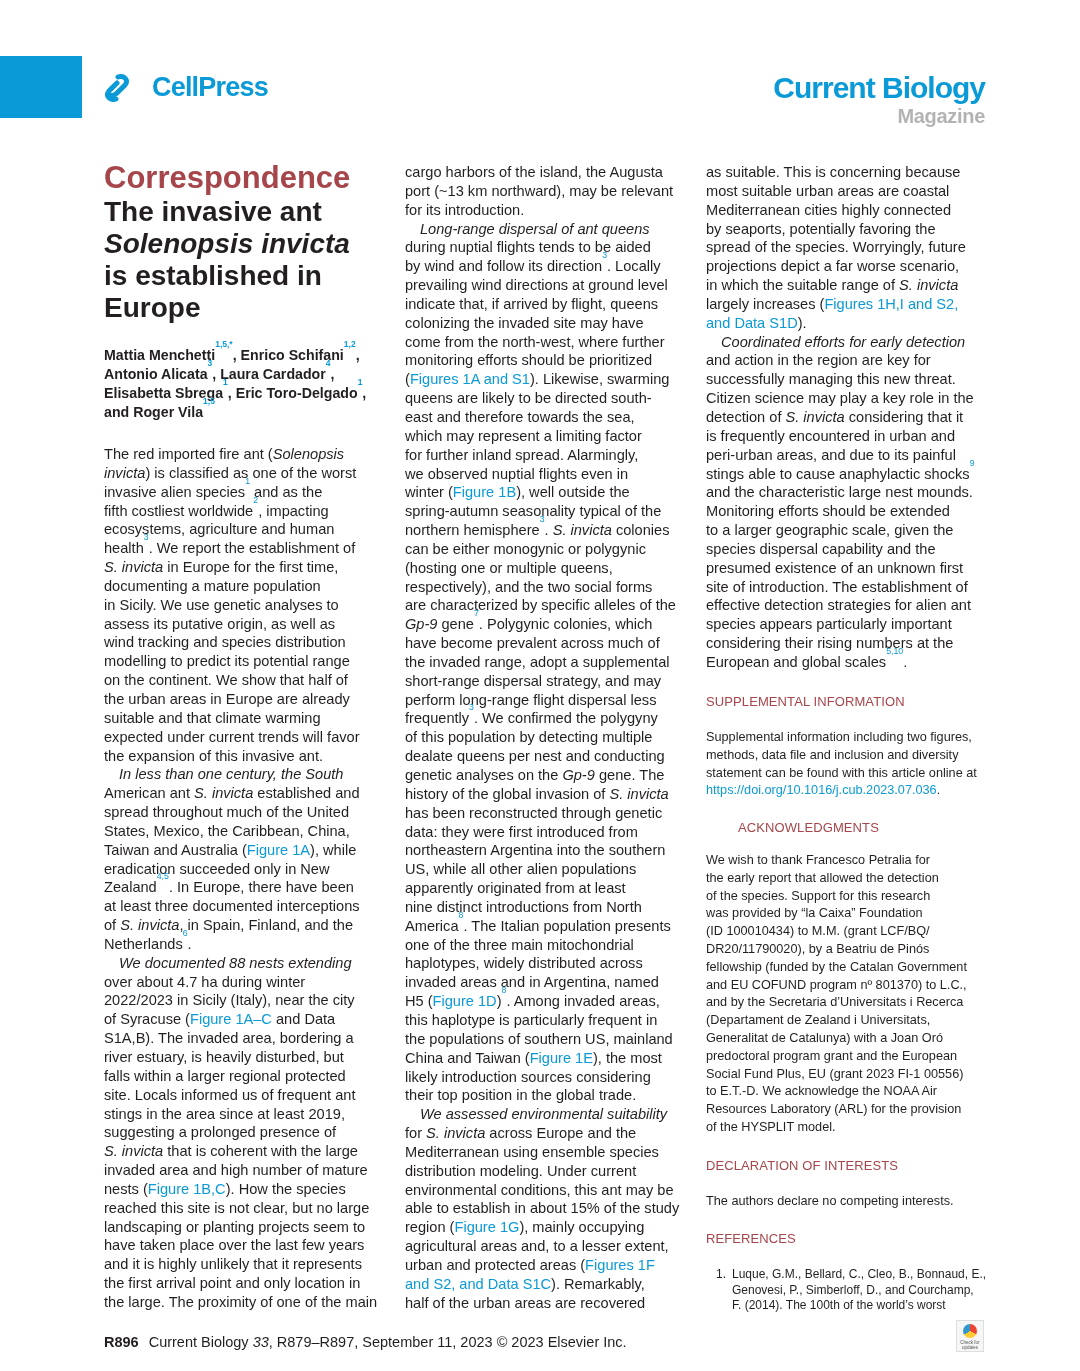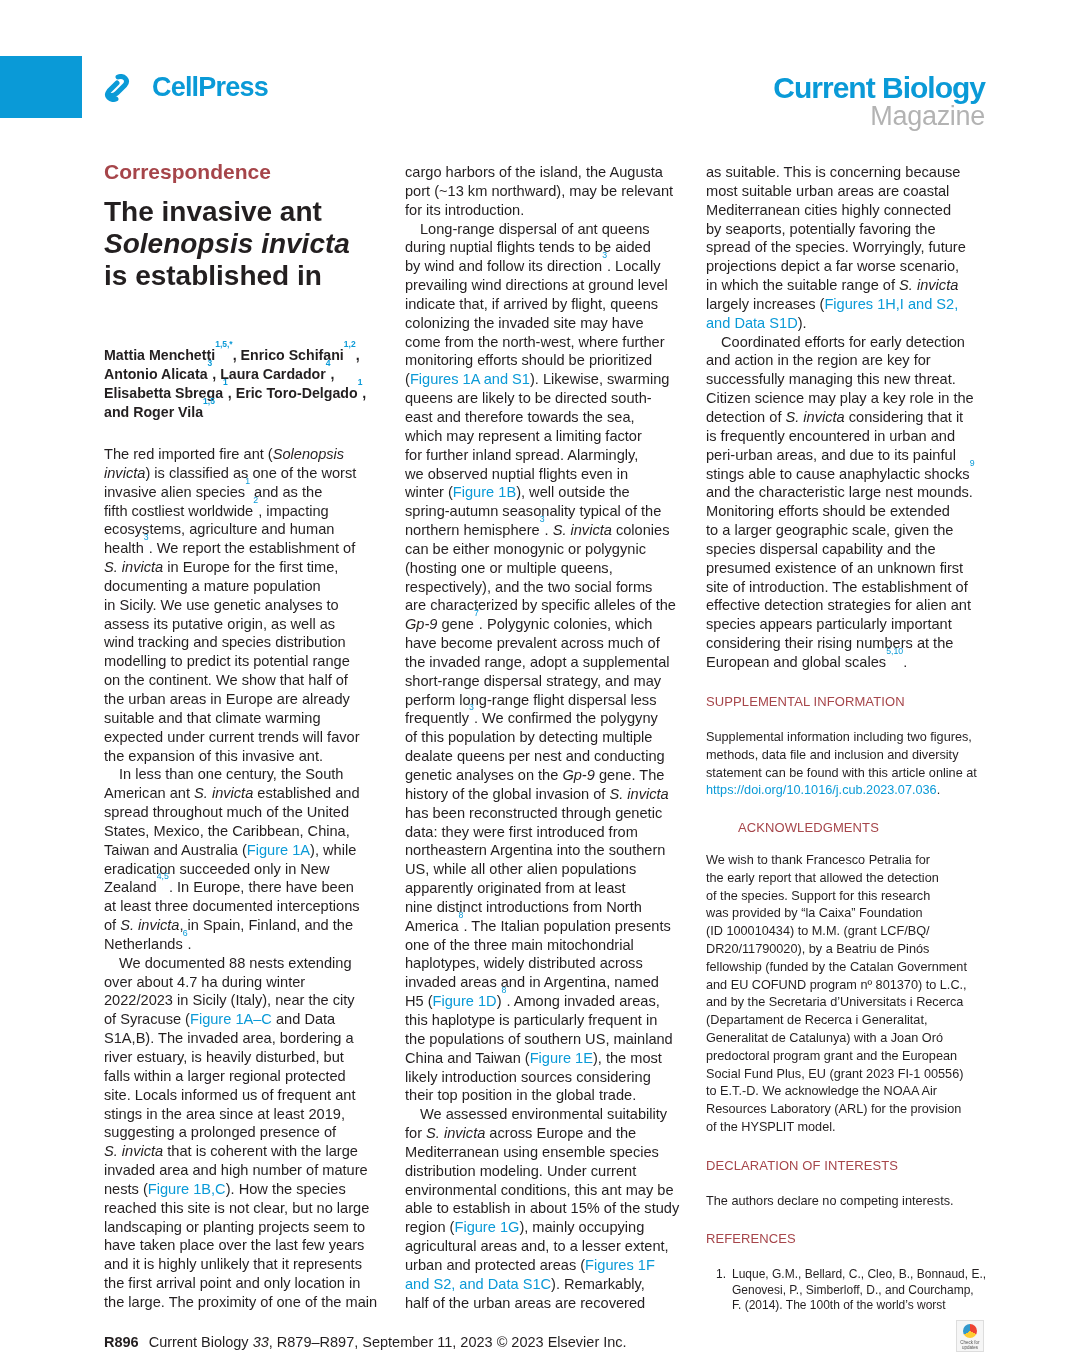--- a/index.html
+++ b/index.html
@@ -4,28 +4,28 @@
 <style>
   html, body { margin:0; padding:0; background:#fff; }
   body { width:1080px; height:1371px; position:relative; overflow:hidden;
          font-family:"Liberation Sans", sans-serif; color:#231f20; }
   .blue-block { position:absolute; left:0; top:56px; width:82px; height:62px; background:#0a9ad7; }
   .cellpress { position:absolute; left:104px; top:72px; display:flex; align-items:center; gap:22px; color:#0a9ad7; }
   .cellpress-logo { width:26px; height:28px; }
   .cellpress-text { font-size:27px; font-weight:bold; letter-spacing:-0.8px; }
   .journal { position:absolute; right:95px; top:72px; text-align:right; }
   .journal-name { font-size:30px; font-weight:bold; color:#0a9ad7; letter-spacing:-1px; line-height:32px; }
-  .journal-sub { font-size:27px; font-weight:normal; color:#b3b3b3; line-height:24px; letter-spacing:-0.3px; }
-  .kicker { position:absolute; left:104px; top:160px; font-size:21px; font-weight:bold; color:#a6454a; }
+  .journal-sub { font-size:20px; font-weight:bold; color:#b3b3b3; line-height:24px; letter-spacing:-0.3px; }
+  .kicker { position:absolute; left:104px; top:160px; font-size:31px; font-weight:bold; color:#a6454a; }
   .title { position:absolute; left:104px; top:196px; font-size:28px; font-weight:bold; line-height:32px; color:#231f20; }
   .title i { }
   .authors { position:absolute; left:104px; top:346px; font-size:14.2px; font-weight:bold; line-height:19px; width:290px; }
   .text-block { position:absolute; font-size:14.6px; line-height:18.85px; white-space:nowrap; }
   .text-block .ln { height:18.85px; }
-  .text-block .ind { padding-left:15px; }
+  .text-block .ind { padding-left:15px;font-style:italic; }
   .small-block { position:absolute; font-size:12.7px; line-height:17.8px; white-space:nowrap; }
   .small-block .ln { height:17.8px; }
   sup { font-size:60%; color:#0a9ad7; vertical-align:top; position:relative; top:-2px; line-height:0; }
   .lnk { color:#0a9ad7; }
   .sec-head { position:absolute; left:706px; font-size:13px; font-weight:normal; color:#a6454a; letter-spacing:0.1px; }
   .ref { position:absolute; left:706px; top:1267px; font-size:12px; line-height:15.5px; white-space:nowrap; }
   .ref .num { position:absolute; left:10px; }
   .ref .body { padding-left:26px; }
   .footer { position:absolute; left:104px; top:1334px; font-size:14.5px; }
   .footer b { font-weight:bold; margin-right:10px;margin-top:20px; }
@@ -48,20 +48,21 @@
 <div class="journal">
   <div class="journal-name">Current Biology</div>
   <div class="journal-sub">Magazine</div>
 </div>
 
 <div class="kicker">Correspondence</div>
 <div class="title" id="title">
     <div class="ln"><span>The invasive ant</span></div>
     <div class="ln"><i>Solenopsis invicta</i></div>
     <div class="ln"><span>is established in</span></div>
+    <div class="ln"><span>Europe</span></div>
   </div>
 <div class="authors" id="authors">
     <div class="ln"><span>Mattia Menchetti</span><sup>1,5,*</sup><span>, Enrico Schifani</span><sup>1,2</sup><span>,</span></div>
     <div class="ln"><span>Antonio Alicata</span><sup>3</sup><span>, Laura Cardador</span><sup>4</sup><span>,</span></div>
     <div class="ln"><span>Elisabetta Sbrega</span><sup>1</sup><span>, Eric Toro-Delgado</span><sup>1</sup><span>,</span></div>
     <div class="ln"><span>and Roger Vila</span><sup>1,5</sup></div>
   </div>
 
 <div class="text-block" style="left:104px; top:445px;" id="col1">
     <div class="ln"><span>The red imported fire ant (</span><i>Solenopsis</i></div>
@@ -216,21 +217,21 @@
 <div class="small-block" style="left:706px; top:852px;" id="ack">
     <div class="ln"><span>We wish to thank Francesco Petralia for</span></div>
     <div class="ln"><span>the early report that allowed the detection</span></div>
     <div class="ln"><span>of the species. Support for this research</span></div>
     <div class="ln"><span>was provided by “la Caixa” Foundation</span></div>
     <div class="ln"><span>(ID 100010434) to M.M. (grant LCF/BQ/</span></div>
     <div class="ln"><span>DR20/11790020), by a Beatriu de Pinós</span></div>
     <div class="ln"><span>fellowship (funded by the Catalan Government</span></div>
     <div class="ln"><span>and EU COFUND program nº 801370) to L.C.,</span></div>
     <div class="ln"><span>and by the Secretaria d’Universitats i Recerca</span></div>
-    <div class="ln"><span>(Departament de Recerca i Generalitat,</span></div>
+    <div class="ln"><span>(Departament de Zealand i Universitats,</span></div>
     <div class="ln"><span>Generalitat de Catalunya) with a Joan Oró</span></div>
     <div class="ln"><span>predoctoral program grant and the European</span></div>
     <div class="ln"><span>Social Fund Plus, EU (grant 2023 FI-1 00556)</span></div>
     <div class="ln"><span>to E.T.-D. We acknowledge the NOAA Air</span></div>
     <div class="ln"><span>Resources Laboratory (ARL) for the provision</span></div>
     <div class="ln"><span>of the HYSPLIT model.</span></div>
   </div>
 
 <div class="sec-head" style="top:1158px;">DECLARATION OF INTERESTS</div>
 <div class="small-block" style="left:706px; top:1193px;" id="decl">

